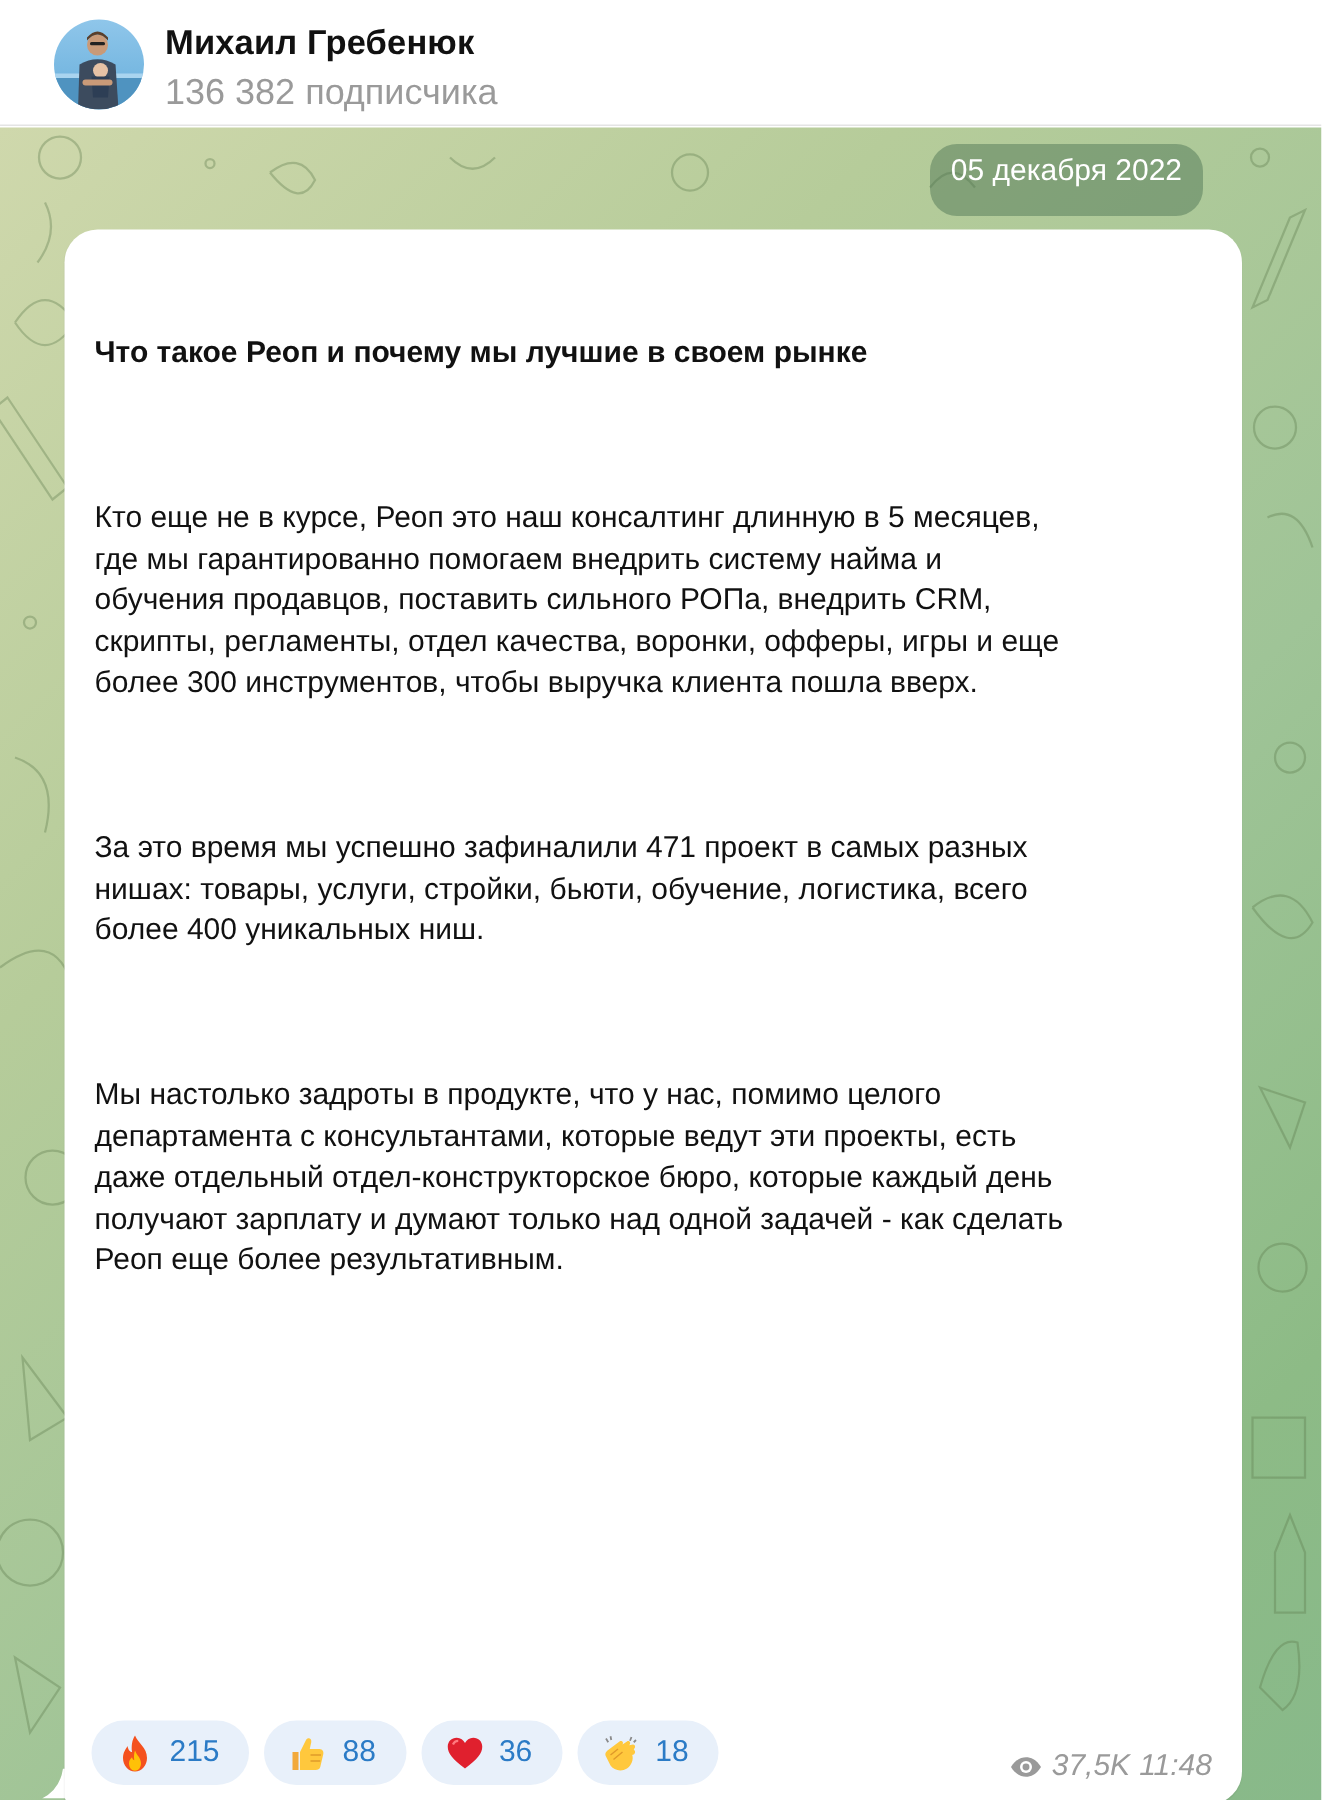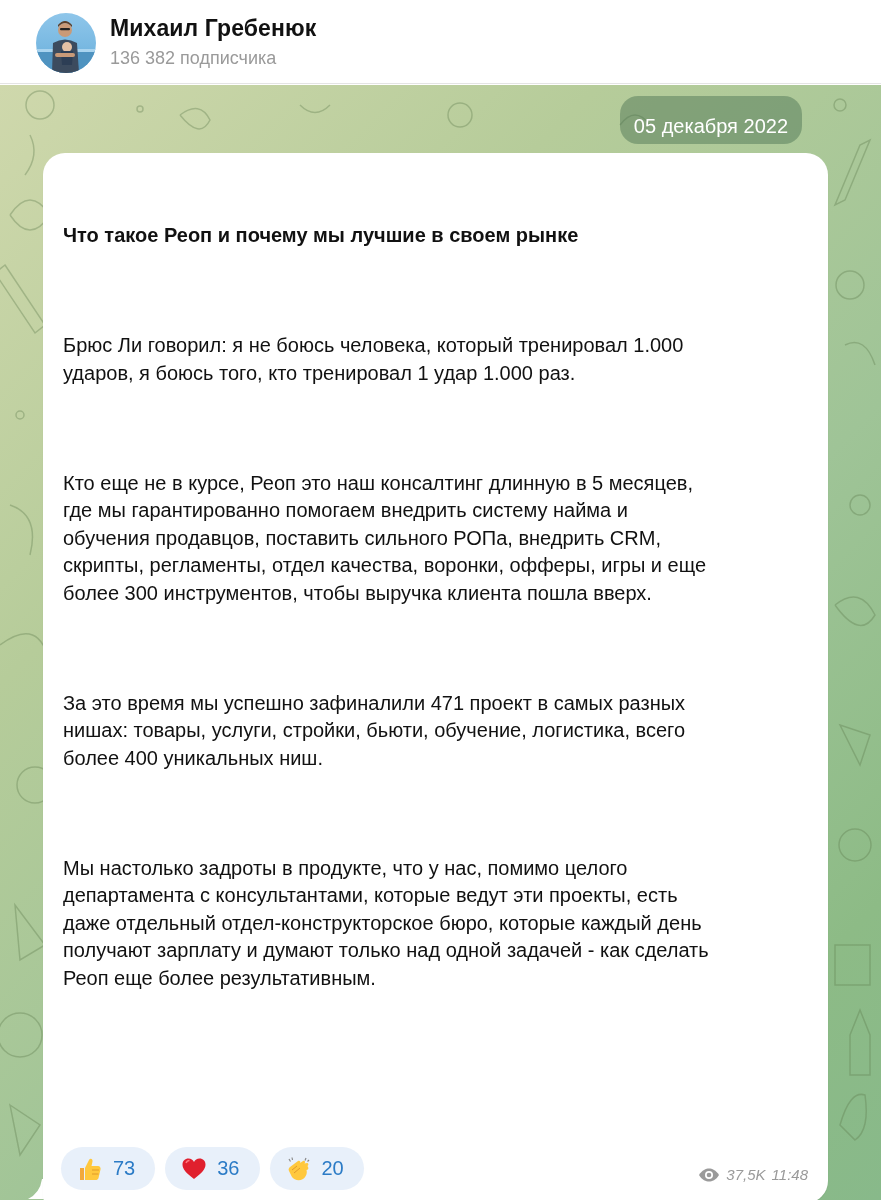--- a/index.html
+++ b/index.html
@@ -20,33 +20,33 @@
       background: linear-gradient(180deg, #8fc6ea 0%, #79b9e2 55%, #5fa3cf 100%);
     }
     .avatar svg { display: block; }
     .channel-name {
       position: absolute; left: 110px; top: 15px;
       font-size: 23px; font-weight: 700; color: #111111; letter-spacing: 0.1px;
       font-weight: 600;
     }
     .subscribers {
       position: absolute; left: 110px; top: 48px;
-      font-size: 18px; color: #9a9a9a;
+      font-size: 24px; color: #9a9a9a;
     }
 
     .chat-bg {
       position: absolute; left: 0; top: 85px; width: 881px; height: 1115px;
       background: linear-gradient(135deg, #cfd8ac 0%, #b6cc9a 30%, #9fc497 60%, #8dbb86 85%, #88b98a 100%);
       overflow: hidden;
     }
     .chat-bg .pattern { position: absolute; left: 0; top: 0; opacity: 0.35; }
 
     .date-pill {
       position: absolute; right: 79px; top: 11px;
-      height: 48px; padding: 12px 14px;
+      height: 48px; padding: 0 14px;
       border-radius: 18px;
       background: rgba(70, 110, 80, 0.45);
       color: #ffffff; font-size: 20px; line-height: 36px;
       white-space: nowrap;
     }
 
     .bubble {
       position: absolute; left: 43px; top: 68px; width: 785px; height: 1050px;
       background: #ffffff; border-radius: 22px; border-bottom-left-radius: 6px;
       box-shadow: 0 1px 1px rgba(0,0,0,0.08);
@@ -71,21 +71,21 @@
       height: 43px; border-radius: 22px; background: #e8f0fa;
       display: flex; align-items: center; padding: 0 20px 0 16px;
       cursor: pointer;
     }
     .reaction .emoji { width: 26px; height: 26px; margin-right: 10px; display: inline-flex; }
     .reaction .count { font-size: 20px; color: #2b7bc6; }
 
     .meta {
       position: absolute; right: 20px; top: 1013px;
       display: flex; align-items: center; gap: 6px;
-      color: #9a9a9a; font-size: 15px; font-style: italic;
+      color: #9a9a9a; font-size: 20px; font-style: italic;
     }
     .meta svg { display: block; }
   </style>
 </head>
 <body>
 
 <div class="header">
   <div class="avatar">
     <svg width="60" height="60" viewBox="0 0 60 60">
       <rect x="0" y="38" width="60" height="22" fill="#4f93c0"></rect>
@@ -136,22 +136,20 @@
 
   <div class="date-pill">05 декабря 2022</div>
 
   <svg class="bubble-tail" viewBox="0 0 24 20">
     <path d="M24 0 L24 20 L0 20 Q12 14 14 0 Z" fill="#ffffff"></path>
   </svg>
 
   <div class="bubble">
     <div class="post-text">
       <div class="post-title">Что такое Реоп и почему мы лучшие в своем рынке</div>
-      <div class="post-para">Брюс Ли говорил: я не боюсь человека, который тренировал 1.000
-ударов, я боюсь того, кто тренировал 1 удар 1.000 раз.</div>
       <div class="post-para">Кто еще не в курсе, Реоп это наш консалтинг длинную в 5 месяцев,
 где мы гарантированно помогаем внедрить систему найма и
 обучения продавцов, поставить сильного РОПа, внедрить CRM,
 скрипты, регламенты, отдел качества, воронки, офферы, игры и еще
 более 300 инструментов, чтобы выручка клиента пошла вверх.</div>
       <div class="post-para">За это время мы успешно зафиналили 471 проект в самых разных
 нишах: товары, услуги, стройки, бьюти, обучение, логистика, всего
 более 400 уникальных ниш.</div>
       <div class="post-para">Мы настолько задроты в продукте, что у нас, помимо целого
 департамента с консультантами, которые ведут эти проекты, есть
@@ -159,45 +157,54 @@
 получают зарплату и думают только над одной задачей - как сделать
 Реоп еще более результативным.</div>
       
       
     </div>
 
     <div class="reactions">
       <div class="reaction">
         <span class="emoji">
           <svg width="26" height="26" viewBox="0 0 26 26">
+            <path d="M13 1 C15 6 21 9 21 16 C21 21 17.5 25 13 25 C8.5 25 5 21 5 16 C5 12 7 10 8 8 C8.5 11 10 12 11 12 C10.5 8 11 4 13 1 Z" fill="#f4511e"></path>
+            <path d="M13 11 C14 14 17 16 17 19.5 C17 22.5 15.2 24.5 13 24.5 C10.8 24.5 9 22.5 9 19.5 C9 17.5 10 16.5 11 15.5 C11.5 17 12 17.5 12.5 17.5 C12.2 15 12.3 13 13 11 Z" fill="#ffc107"></path>
+          </svg>
+        </span>
+        <span class="count">215</span>
+      </div>
+      <div class="reaction">
+        <span class="emoji">
+          <svg width="26" height="26" viewBox="0 0 26 26">
             <path d="M3 12 L7 12 L7 24 L3 24 Z" fill="#f2a93b"></path>
             <path d="M8 12 L12 4 C13 2 16 2.5 15.5 5.5 L14.5 10 L21 10 C23 10 24 12 23.5 13.5 L21.5 22 C21 23.5 20 24 18.5 24 L8 24 Z" fill="#ffc83d"></path>
             <path d="M15 14 H22 M15 18 H21.5" stroke="#e09a2a" stroke-width="1"></path>
           </svg>
         </span>
-        <span class="count">73</span>
+        <span class="count">88</span>
       </div>
       <div class="reaction">
         <span class="emoji">
           <svg width="26" height="26" viewBox="0 0 26 26">
             <path d="M13 23 C5 17 1.5 13 1.5 8.5 C1.5 5 4 2.5 7.5 2.5 C10 2.5 12 4 13 6 C14 4 16 2.5 18.5 2.5 C22 2.5 24.5 5 24.5 8.5 C24.5 13 21 17 13 23 Z" fill="#e0202e"></path>
             <path d="M5 7 Q6 4.5 8.5 4.5" stroke="#ff7a80" stroke-width="1.5" fill="none"></path>
           </svg>
         </span>
         <span class="count">36</span>
       </div>
       <div class="reaction">
         <span class="emoji">
           <svg width="26" height="26" viewBox="0 0 26 26">
             <path d="M4 11 L12 5 C13.5 4 15 5.5 14 7 L17 5 C18.5 4 20 6 18.5 7.5 L21 7 C22.5 7 23 9 21.5 10 L22 11 C23 12 22 14 20.5 14 C21.5 17 20 21 17 23 C13 25.5 8 24 6 21 L3 15 C2 13 3 12 4 11 Z" fill="#ffc83d"></path>
             <path d="M6 14 L11 10 M8 17 L14 12" stroke="#e09a2a" stroke-width="1"></path>
             <path d="M3 3 L4.5 5.5 M6 1.5 L6.5 4 M20 2 L19 4.5 M23 4 L21.5 5.5" stroke="#8a8a8a" stroke-width="1.2"></path>
           </svg>
         </span>
-        <span class="count">20</span>
+        <span class="count">18</span>
       </div>
     </div>
 
     <div class="meta">
       <svg width="22" height="14" viewBox="0 0 22 14">
         <path d="M1 7 C4 2 8 0.5 11 0.5 C14 0.5 18 2 21 7 C18 12 14 13.5 11 13.5 C8 13.5 4 12 1 7 Z" fill="#9a9a9a"></path>
         <circle cx="11" cy="7" r="4" fill="#ffffff"></circle>
         <circle cx="11" cy="7" r="2.3" fill="#9a9a9a"></circle>
       </svg>
       <span>37,5K</span>

